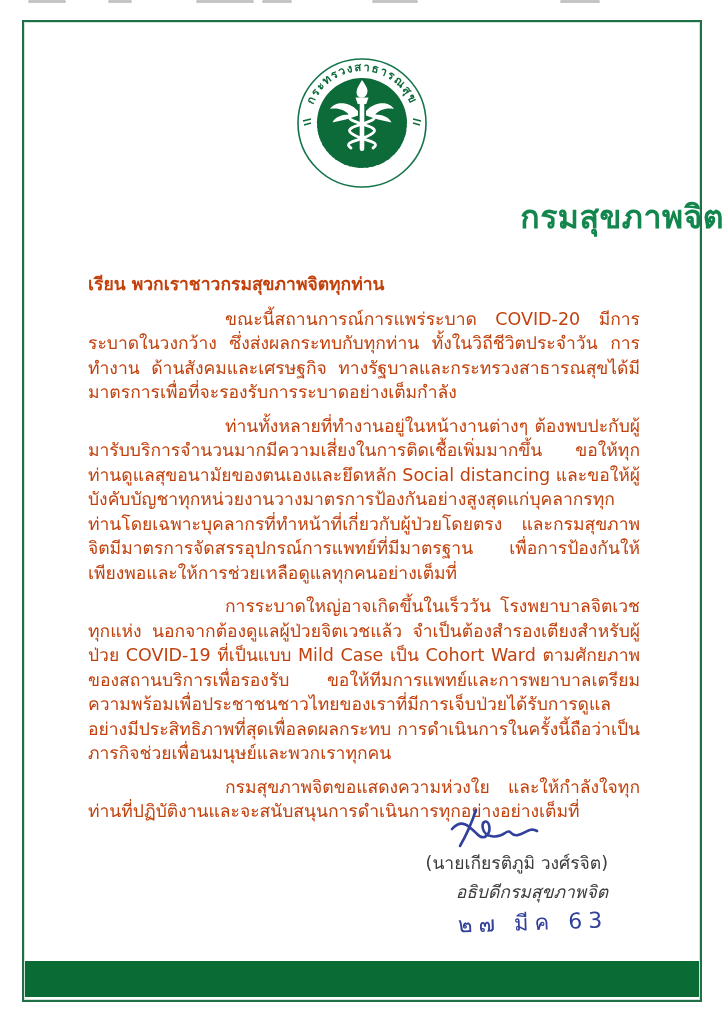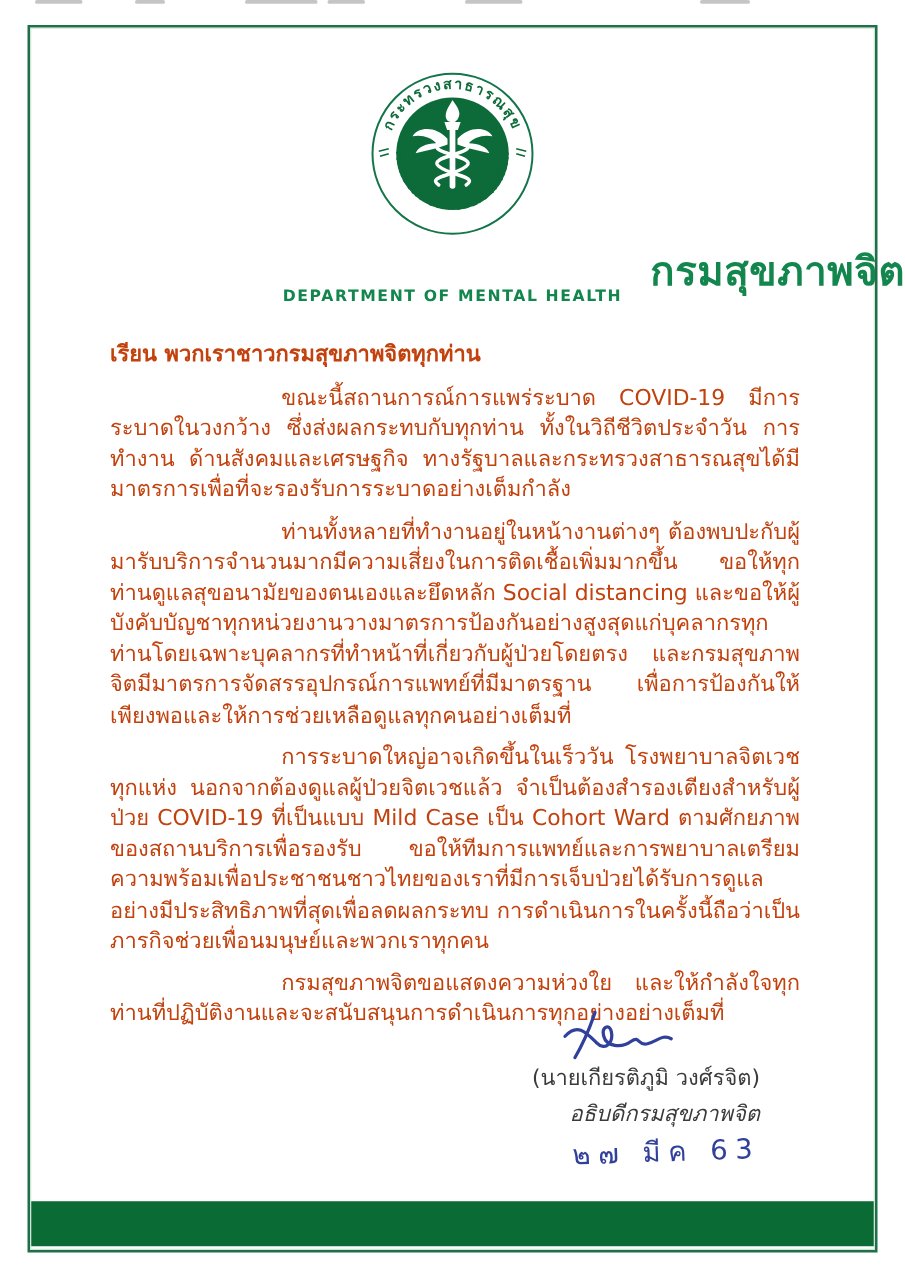--- a/index.html
+++ b/index.html
@@ -89,25 +89,24 @@
       <g fill="none" stroke="#ffffff" stroke-width="2.8" stroke-linecap="round">
         <path d="M55 58 C 45 66 87 68 77 76 C 67 84 45 84 55 91"></path>
         <path d="M77 58 C 87 66 45 68 55 76 C 65 84 87 84 77 91"></path>
       </g>
       <circle cx="55" cy="57.5" r="2.4"></circle>
       <circle cx="77" cy="57.5" r="2.4"></circle>
     </g>
   </svg>
 
   <div class="org-thai">กรมสุขภาพจิต</div>
-  <div class="org-en">DEPARTMENT OF MENTAL HEALTH</div>
 
   <div class="letter">
     <p class="salutation">เรียน พวกเราชาวกรมสุขภาพจิตทุกท่าน</p>
-    <p class="body-par">ขณะนี้สถานการณ์การแพร่ระบาด COVID-19 มีการระบาดในวงกว้าง ซึ่งส่งผลกระทบกับทุกท่าน ทั้งในวิถีชีวิตประจำวัน การทำงาน ด้านสังคมและเศรษฐกิจ ทางรัฐบาลและกระทรวงสาธารณสุขได้มีมาตรการเพื่อที่จะรองรับการระบาดอย่างเต็มกำลัง</p>
+    <p class="body-par">ขณะนี้สถานการณ์การแพร่ระบาด COVID-20 มีการระบาดในวงกว้าง ซึ่งส่งผลกระทบกับทุกท่าน ทั้งในวิถีชีวิตประจำวัน การทำงาน ด้านสังคมและเศรษฐกิจ ทางรัฐบาลและกระทรวงสาธารณสุขได้มีมาตรการเพื่อที่จะรองรับการระบาดอย่างเต็มกำลัง</p>
     <p class="body-par">ท่านทั้งหลายที่ทำงานอยู่ในหน้างานต่างๆ ต้องพบปะกับผู้มารับบริการจำนวนมากมีความเสี่ยงในการติดเชื้อเพิ่มมากขึ้น ขอให้ทุกท่านดูแลสุขอนามัยของตนเองและยึดหลัก Social distancing และขอให้ผู้บังคับบัญชาทุกหน่วยงานวางมาตรการป้องกันอย่างสูงสุดแก่บุคลากรทุกท่านโดยเฉพาะบุคลากรที่ทำหน้าที่เกี่ยวกับผู้ป่วยโดยตรง และกรมสุขภาพจิตมีมาตรการจัดสรรอุปกรณ์การแพทย์ที่มีมาตรฐาน เพื่อการป้องกันให้เพียงพอและให้การช่วยเหลือดูแลทุกคนอย่างเต็มที่</p>
     <p class="body-par">การระบาดใหญ่อาจเกิดขึ้นในเร็ววัน โรงพยาบาลจิตเวชทุกแห่ง นอกจากต้องดูแลผู้ป่วยจิตเวชแล้ว จำเป็นต้องสำรองเตียงสำหรับผู้ป่วย COVID-19 ที่เป็นแบบ Mild Case เป็น Cohort Ward ตามศักยภาพของสถานบริการเพื่อรองรับ ขอให้ทีมการแพทย์และการพยาบาลเตรียมความพร้อมเพื่อประชาชนชาวไทยของเราที่มีการเจ็บป่วยได้รับการดูแลอย่างมีประสิทธิภาพที่สุดเพื่อลดผลกระทบ การดำเนินการในครั้งนี้ถือว่าเป็นภารกิจช่วยเพื่อนมนุษย์และพวกเราทุกคน</p>
     <p class="body-par">กรมสุขภาพจิตขอแสดงความห่วงใย และให้กำลังใจทุกท่านที่ปฏิบัติงานและจะสนับสนุนการดำเนินการทุกอย่างอย่างเต็มที่</p>
   </div>
 
   <div class="sign">
     <svg class="sig-svg" width="110" height="46" viewBox="0 0 110 46">
       <g fill="none" stroke="#31409b" stroke-width="2.6" stroke-linecap="round">
         <path d="M20 42 C 27 30 32 18 36 6"></path>
         <path d="M12 25 C 22 14 29 22 37 30 C 45 38 51 29 49 21 C 47.5 15 41 17 43 25 C 45 33 57 35 65 29 C 72 24 70 33 78 31 C 86 29 90 23 97 27"></path>

